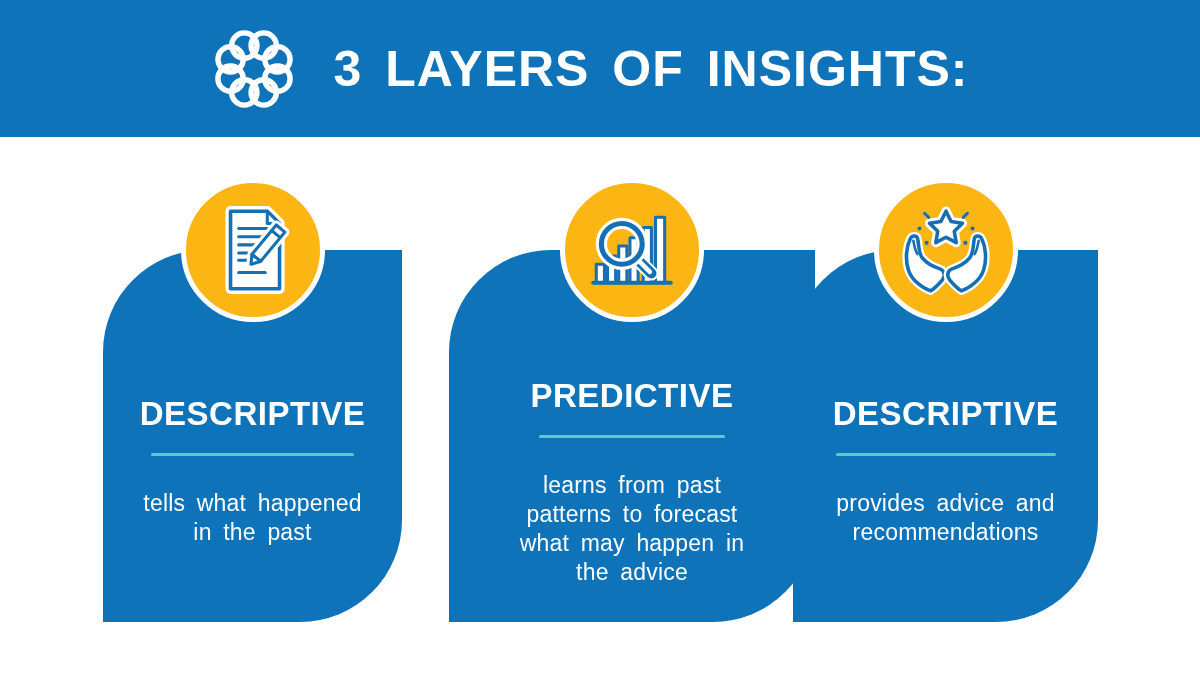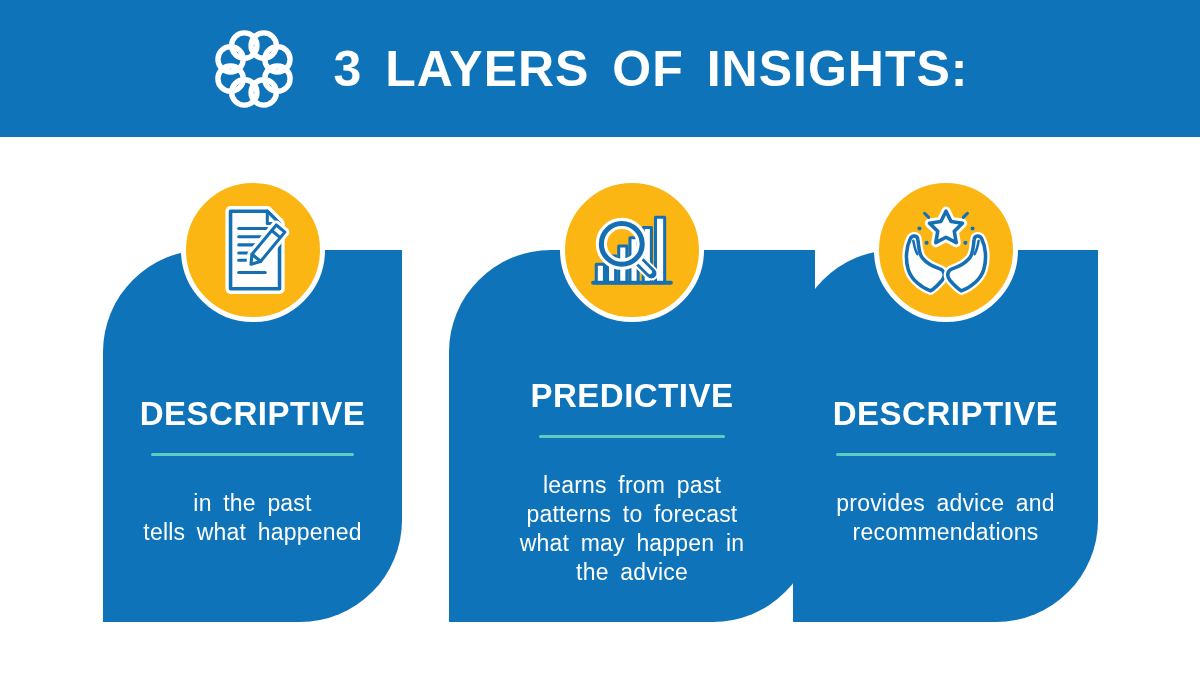--- a/index.html
+++ b/index.html
@@ -96,22 +96,22 @@
         <polygon points="70.8,23.5 79.2,30.5 55.4,59.2 46,62 47,52.2" style="fill:#fff;stroke:#fff;stroke-width:9;stroke-linejoin:round"></polygon>
         <polygon points="70.8,23.5 79.2,30.5 55.4,59.2 47,52.2" style="fill:#fff;stroke:var(--icon-blue);stroke-width:3;stroke-linejoin:round"></polygon>
         <polygon points="47,52.2 55.4,59.2 46,62" style="fill:#fff;stroke:var(--icon-blue);stroke-width:3;stroke-linejoin:round"></polygon>
         <path d="M66.3,28.9 L74.7,35.9" style="stroke:var(--icon-blue);stroke-width:3"></path>
       </svg>
     </div>
     <div class="card-content">
       <h2 class="card-title">DESCRIPTIVE</h2>
       <div class="divider"></div>
       <div class="card-body">
+        <div class="line">tells what happened</div>
         <div class="line">in the past</div>
-        <div class="line">tells what happened</div>
       </div>
     </div>
   </section>
 
   <section class="card card--2">
     <div class="badge">
       <svg viewBox="0 0 96 96">
 
         <g style="fill:#fff;stroke:var(--icon-blue);stroke-width:3;stroke-linejoin:round">
           <rect x="13" y="62" width="8" height="18"></rect>

